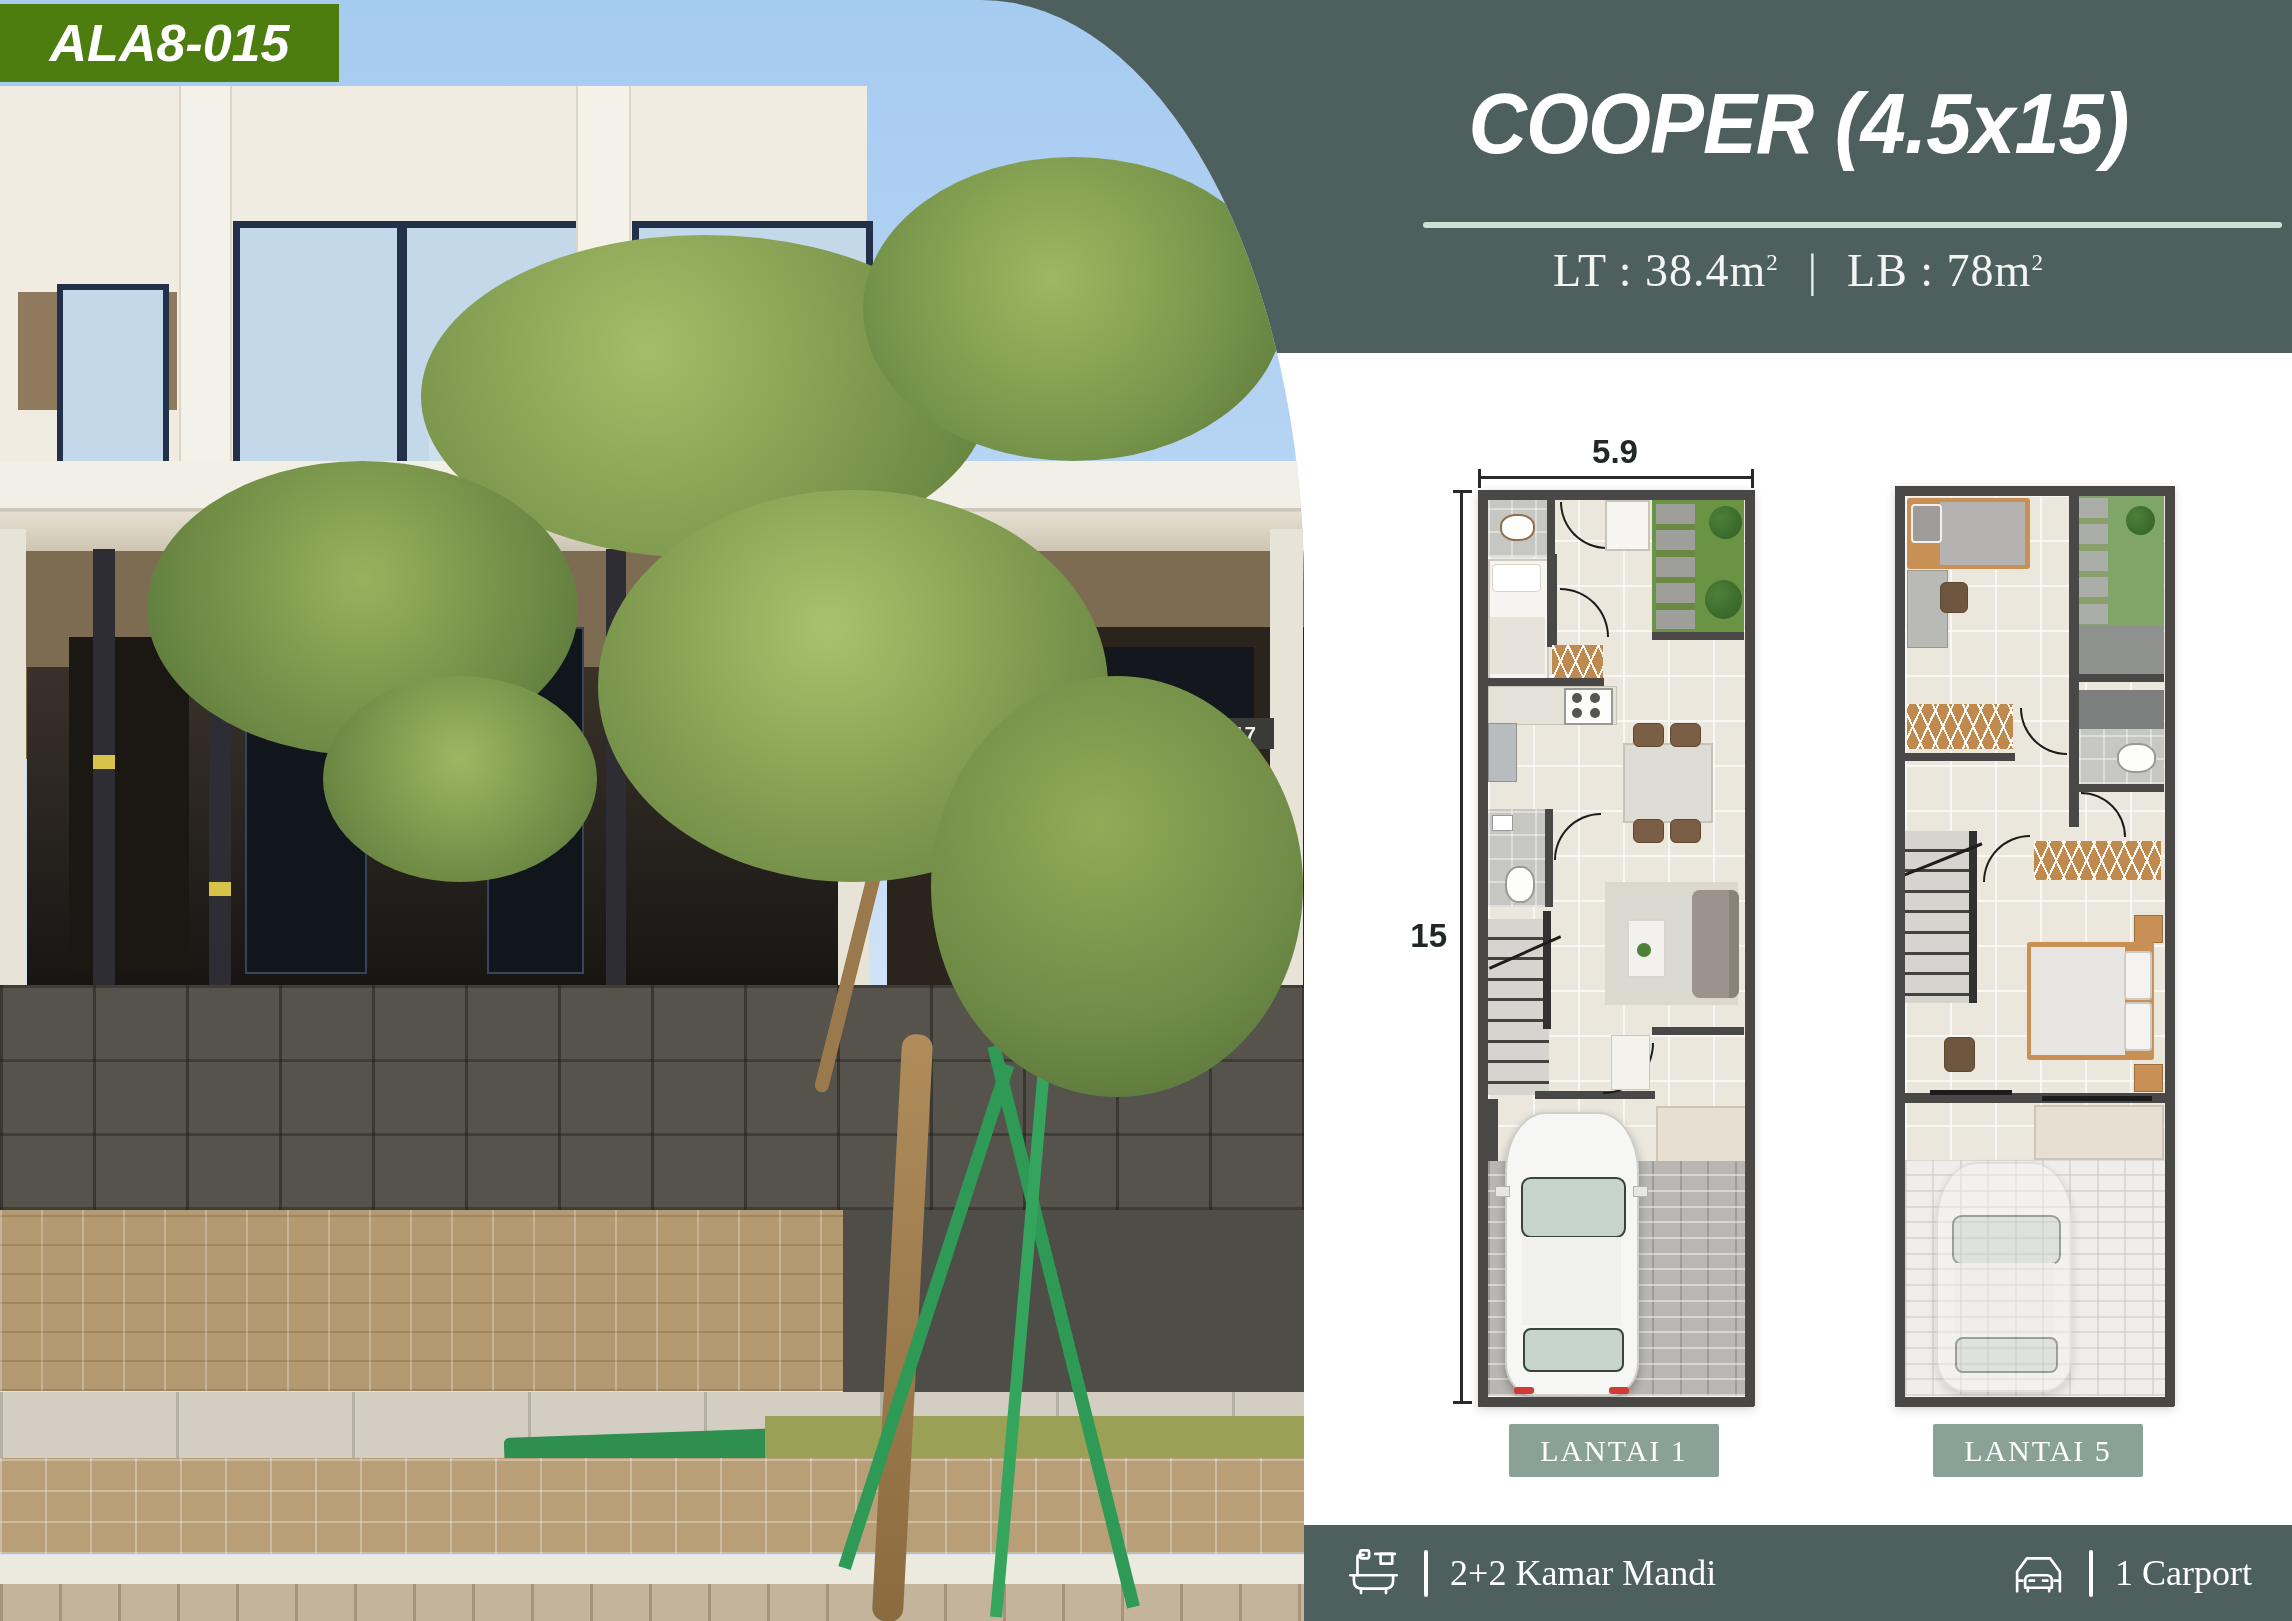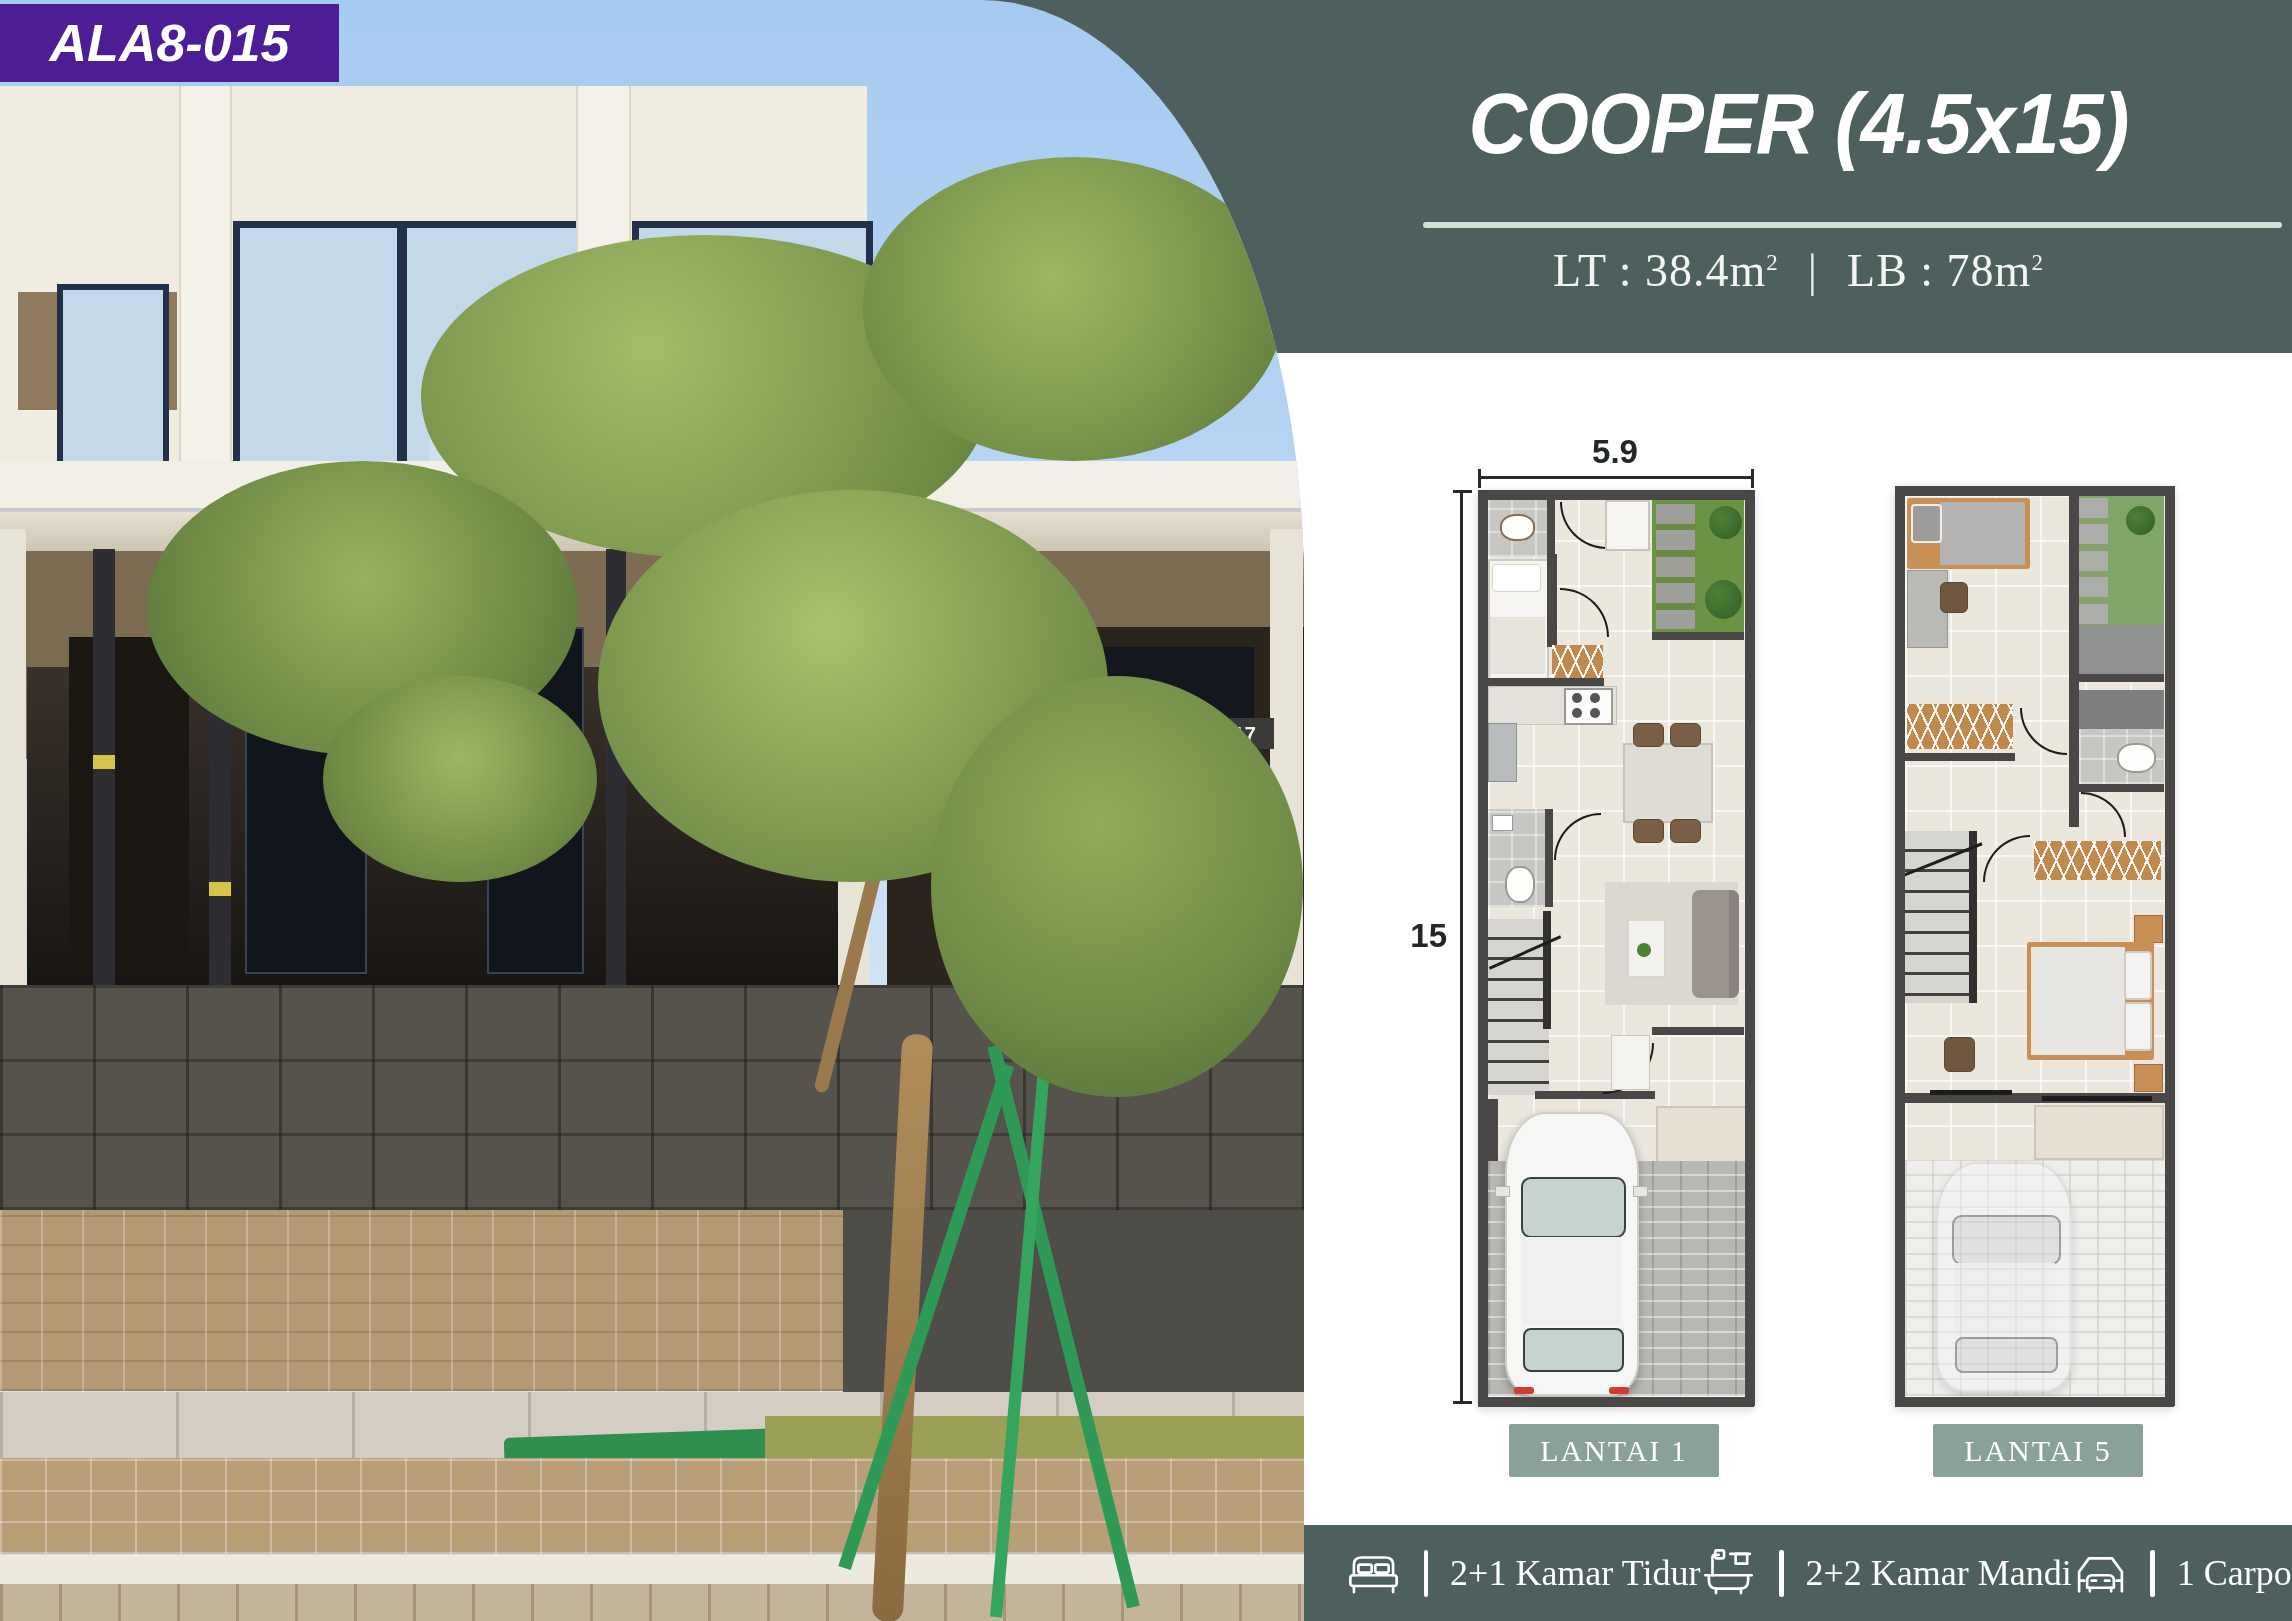--- a/index.html
+++ b/index.html
@@ -14,21 +14,21 @@
   .title-underline{position:absolute;left:1423px;top:222px;width:859px;height:5.9px;
       background:#cfe0d5;border-radius:2.9px;}
   .ltlb{position:absolute;left:1304px;top:244px;width:989px;text-align:center;
       color:#f2f5f2;font-family:"Liberation Serif",serif;font-size:46px;letter-spacing:1px;}
   .ltlb sup{font-size:.5em;}
   .ltlb .sep{display:inline-block;margin:0 29px;color:#e8eeea;}
   .price{position:absolute;left:1304px;top:367px;width:970px;text-align:right;
       color:#e6393c;font-size:45px;font-weight:700;font-style:italic;letter-spacing:0;}
 
   
-  .badge{position:absolute;left:0;top:3.9px;width:339px;height:78px;background:#4c1d95;
+  .badge{position:absolute;left:0;top:3.9px;width:339px;height:78px;background:#4d7c0f;
       color:#fff;display:flex;align-items:center;justify-content:center;
       font-size:52px;font-weight:700;font-style:italic;transform-origin:left center;}
 
   
   .photo{position:absolute;left:0;top:0;width:1304px;height:1621px;overflow:hidden;
       border-top-right-radius:323px 588px;
       background:linear-gradient(#a6cbf1 0%,#bcd7f4 40%,#cfe2f6 60%);}
   .ph{position:absolute;}
 
   
@@ -334,31 +334,20 @@
     <div class="pl wall" style="left:0;top:0;width:9.8px;height:920px;"></div>
     <div class="pl wall" style="left:270px;top:0;width:9.8px;height:920px;"></div>
   </div>
 
   <button class="lantai" style="left:1509px;top:1424px;">LANTAI 1</button>
   <button class="lantai" style="left:1933px;top:1424px;">LANTAI 5</button>
 
   <div class="bottom-bar">
     <div class="amenity">
       <svg class="aicon" width="57" height="57" viewBox="0 0 64 64" fill="none" stroke="#ffffff" stroke-width="3" stroke-linecap="round" stroke-linejoin="round">
-        <path d="M10 34 V22 q0 -8 9 -8 h26 q9 0 9 8 v12"></path>
-        <rect x="6" y="34" width="52" height="12" rx="3"></rect>
-        <rect x="15" y="22" width="15" height="9" rx="2"></rect>
-        <rect x="34" y="22" width="15" height="9" rx="2"></rect>
-        <path d="M10 46 v7 M54 46 v7"></path>
-      </svg>
-      <div class="sep"></div>
-      <div class="alabel">2+1 Kamar Tidur</div>
-    </div>
-    <div class="amenity">
-      <svg class="aicon" width="57" height="57" viewBox="0 0 64 64" fill="none" stroke="#ffffff" stroke-width="3" stroke-linecap="round" stroke-linejoin="round">
         <path d="M6 34 h52"></path>
         <path d="M10 34 v6 q0 9 10 9 h24 q10 0 10 -9 v-6"></path>
         <path d="M18 49 v5 M46 49 v5"></path>
         <path d="M14 34 V14 q0 -3 3 -3 h4"></path>
         <rect x="17" y="6" width="10" height="9" rx="2"></rect>
         <path d="M34 10 h22"></path>
         <rect x="40" y="10" width="13" height="11"></rect>
       </svg>
       <div class="sep"></div>
       <div class="alabel">2+2 Kamar Mandi</div>

